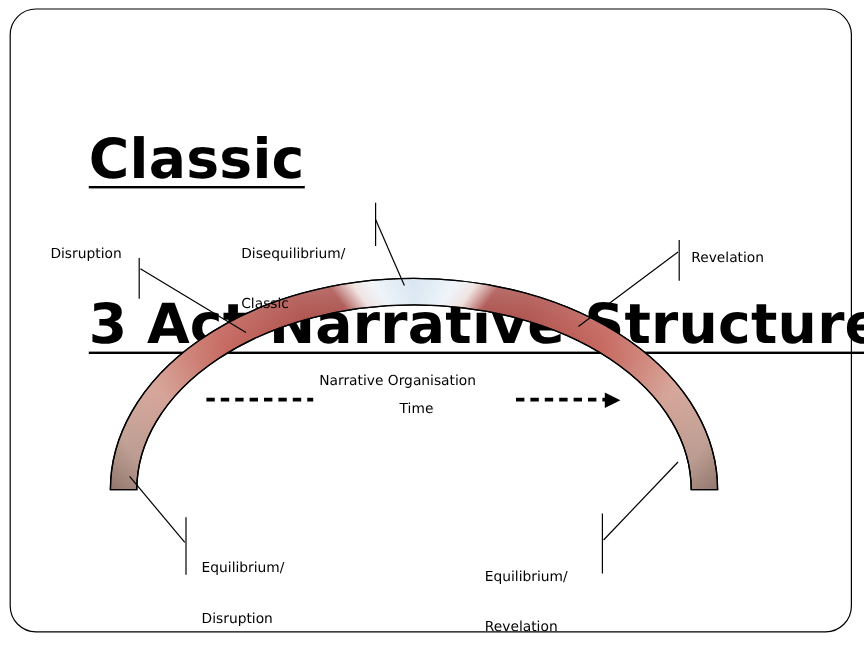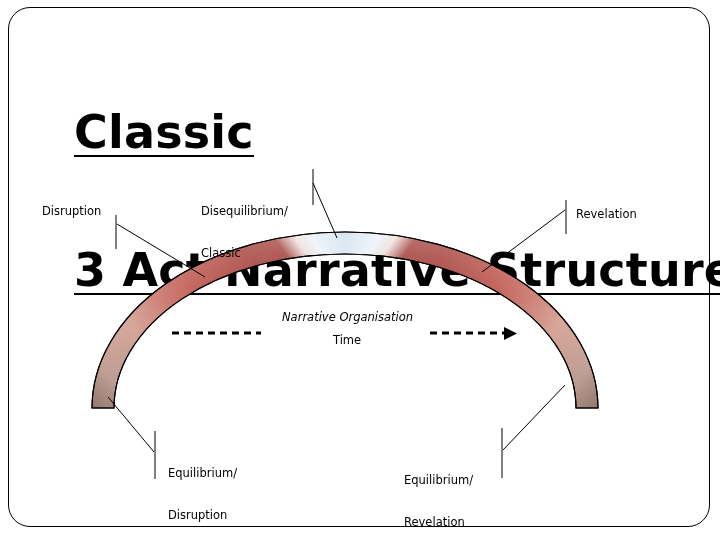--- a/index.html
+++ b/index.html
@@ -173,21 +173,21 @@
 
   <div class="lbl" style="left:42px; top:204px;">Disruption</div>
 
   <div class="lbl" style="left:201px; top:176px;">
     <div>Disequilibrium/</div>
     <div>Classic</div>
   </div>
 
   <div class="lbl" style="left:576px; top:207px;">Revelation</div>
 
-  <div class="lbl" style="left:282px; top:310px;font-style:italic;">Narrative Organisation</div>
+  <div class="lbl" style="left:266px; top:310px;">Narrative Organisation</div>
 
   <div class="lbl" style="left:333px; top:333px;">Time</div>
 
   <div class="lbl" style="left:168px; top:438px;">
     <div>Equilibrium/</div>
     <div>Disruption</div>
   </div>
 
   <div class="lbl" style="left:404px; top:445px;">
     <div>Equilibrium/</div>

